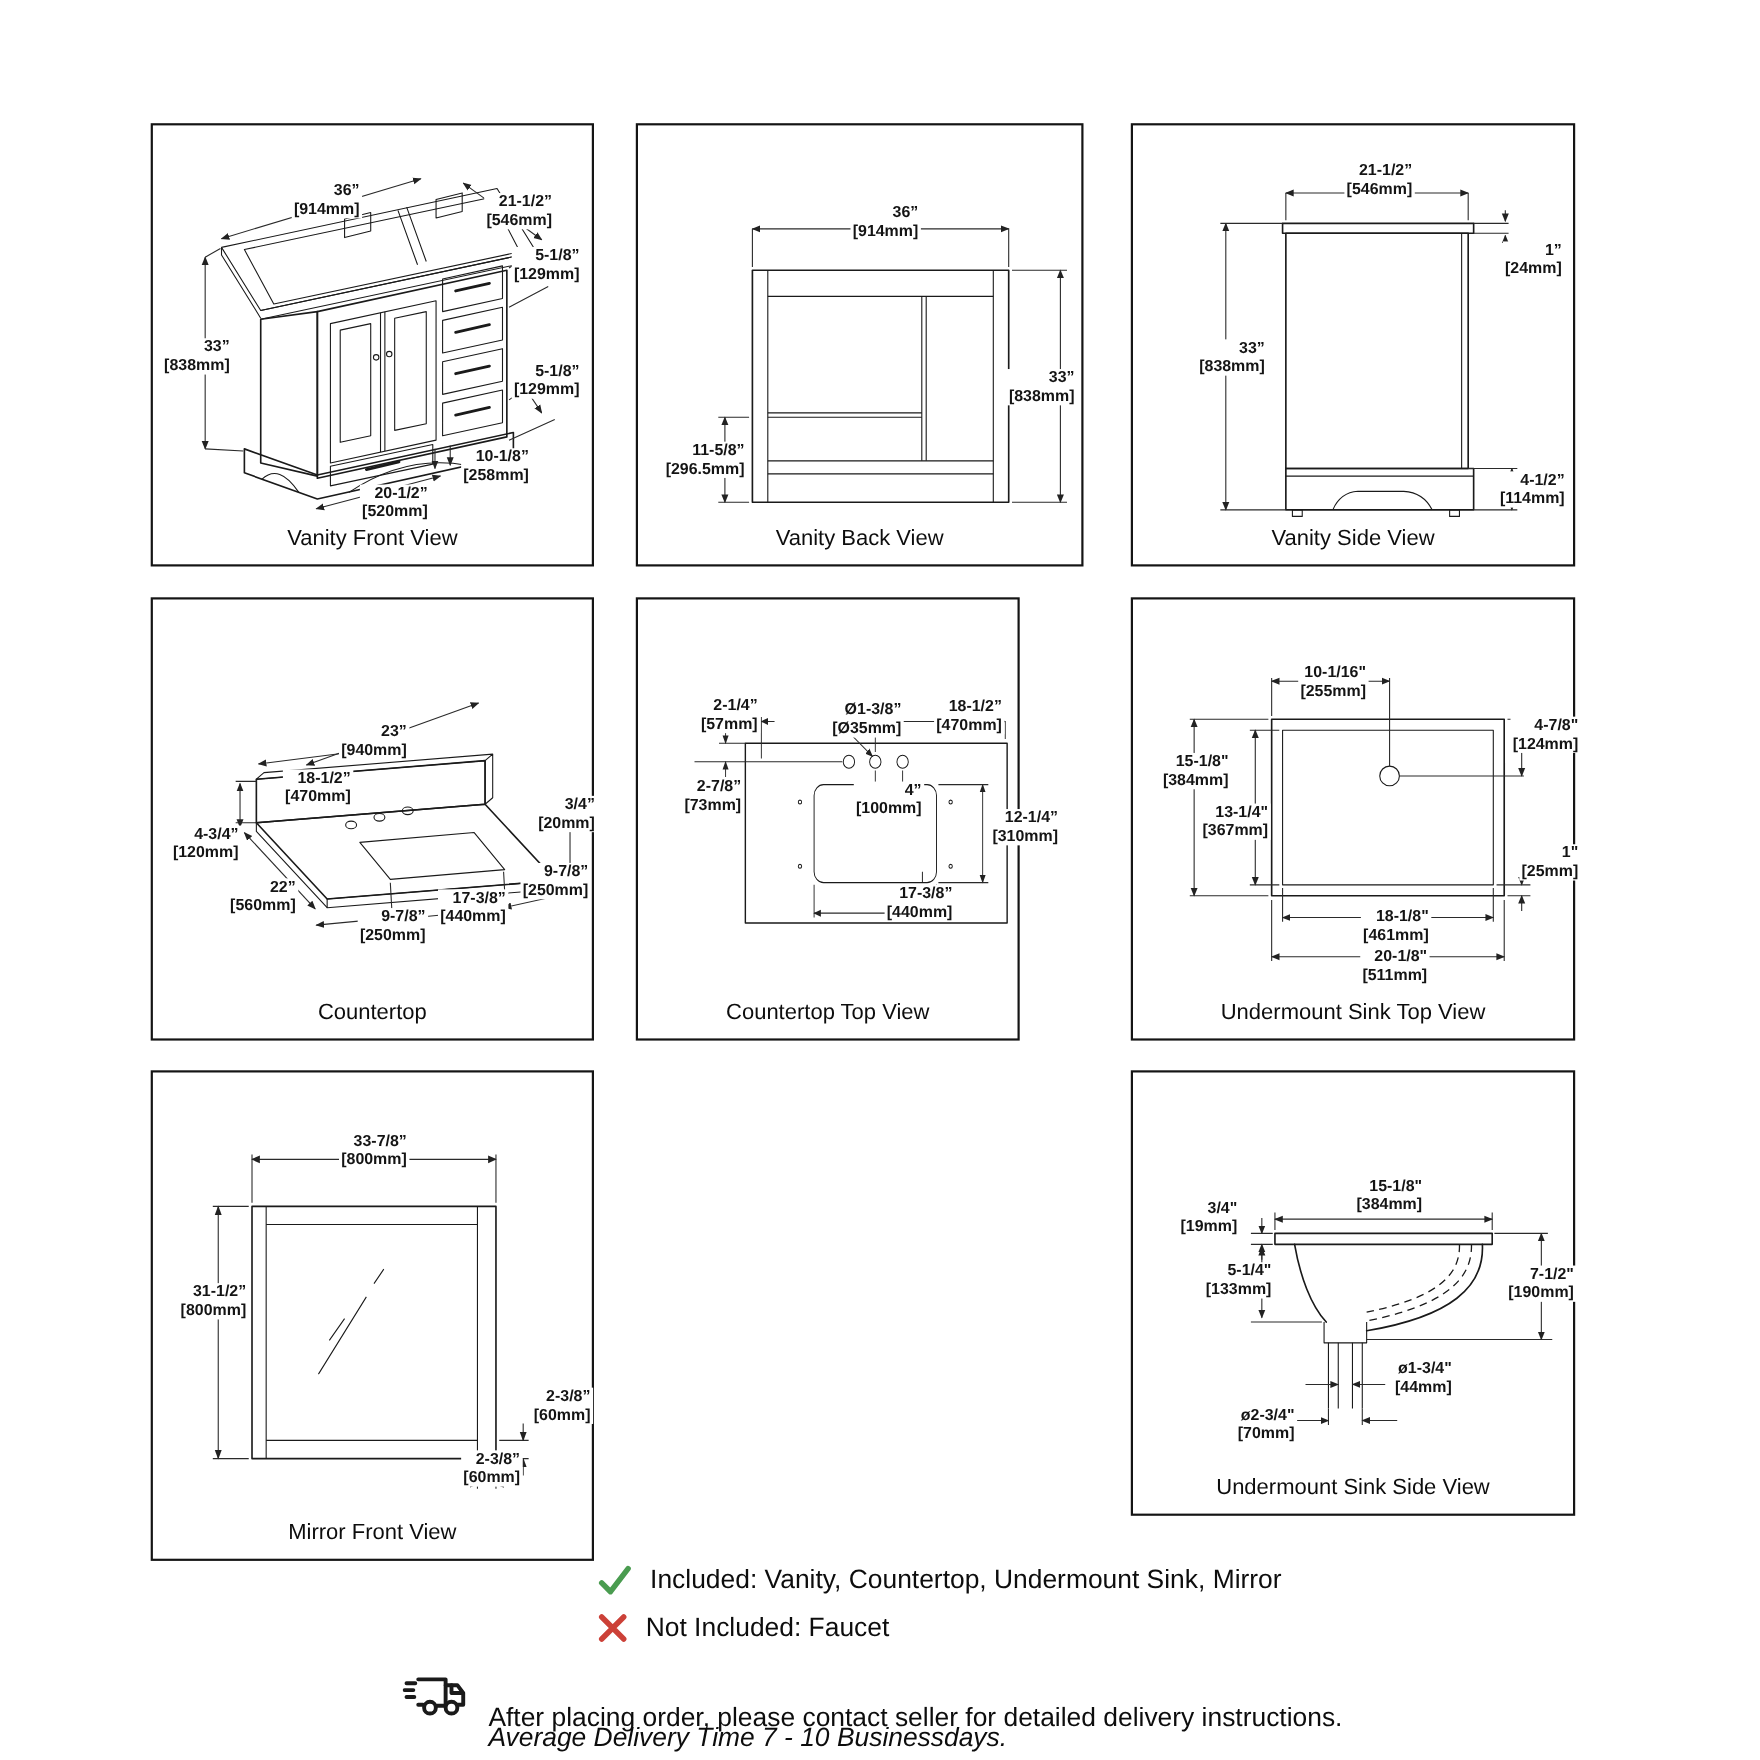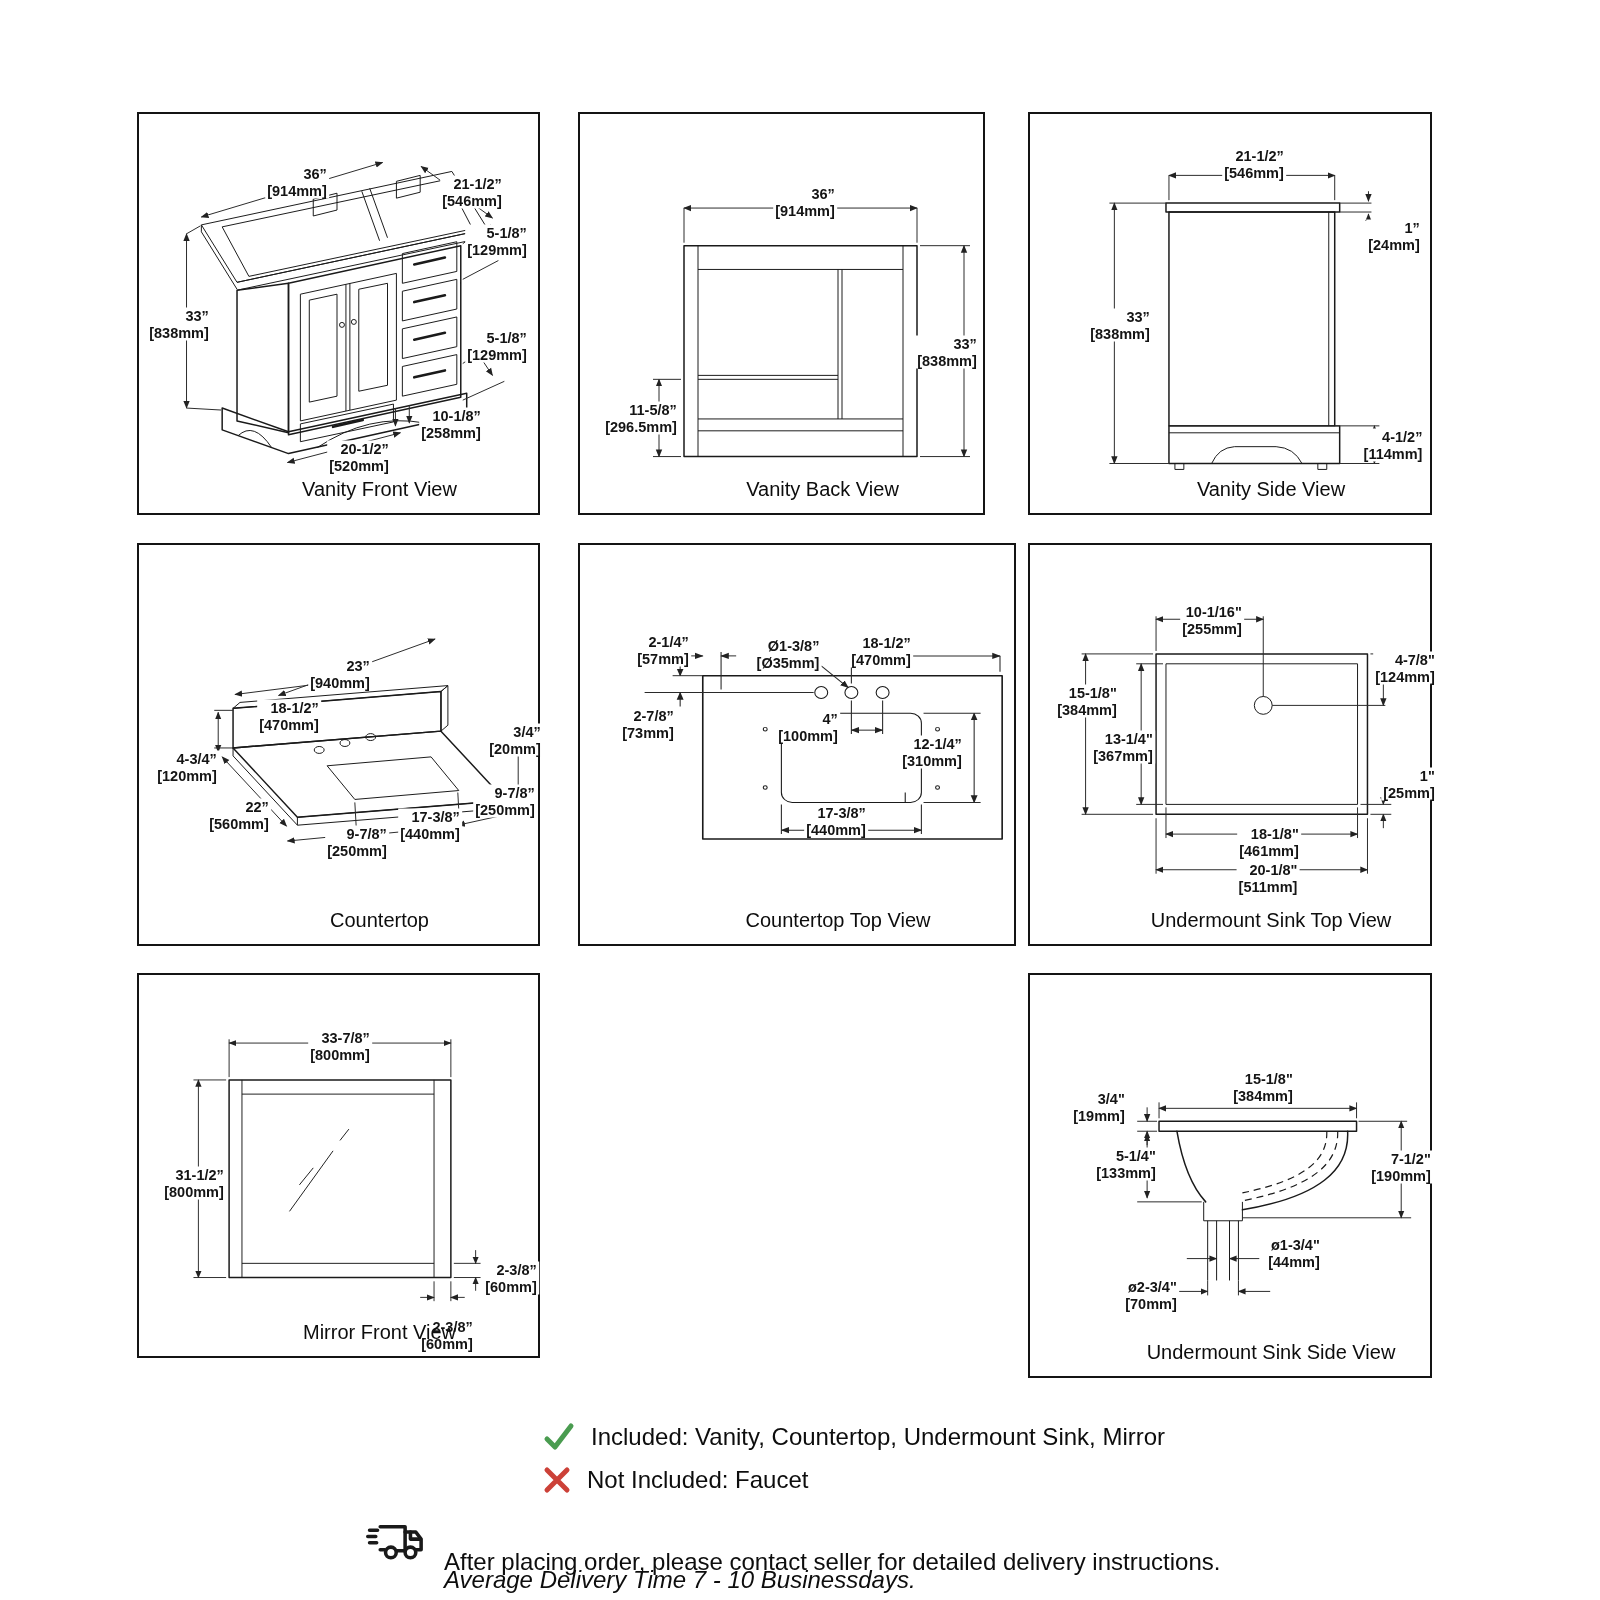--- a/index.html
+++ b/index.html
@@ -3,25 +3,25 @@
 <meta charset="utf-8">
 <style>
   html,body{margin:0;padding:0;background:#fff;}
   .page{position:relative;width:1600px;height:1600px;background:#fff;overflow:hidden;
         font-family:"Liberation Sans",sans-serif;color:#111;}
   .header{position:absolute;top:30px;left:0;width:100%;text-align:center;
           font-size:24px;line-height:32px;color:#0d0d0d;}
   .panel{position:absolute;width:403px;height:403px;border:2px solid #141414;background:#fff;box-sizing:border-box;}
   .panel svg.art{position:absolute;left:0;top:0;width:100%;height:100%;}
   .p1{left:137px;top:112px;} .p2{left:578px;top:112px;width:407px;} .p3{left:1028px;top:112px;width:404px;}
-  .p4{left:137px;top:543px;} .p5{left:578px;top:543px;width:438px;} .p6{left:1028px;top:543px;width:404px;}
-  .p7{left:137px;top:973px;height:385px;} .p8{left:578px;top:973px;width:407px;height:405px;} .p9{left:1028px;top:973px;width:404px;height:405px;}
+  .p4{left:137px;top:543px;} .p5{left:578px;top:543px;width:349px;} .p6{left:1028px;top:543px;width:404px;}
+  .p7{left:137px;top:973px;height:446px;} .p8{left:578px;top:973px;width:407px;height:405px;} .p9{left:1028px;top:973px;width:404px;height:405px;}
   .dim{position:absolute;transform:translate(-50%,-50%);white-space:pre-line;text-align:right;
        font-size:14.5px;line-height:16.5px;font-weight:600;color:#141414;background:#fff;padding:0 2px;}
-  .caption{position:absolute;left:0;bottom:12px;width:100%;text-align:center;font-size:20px;color:#0d0d0d;padding-left:41px;}
+  .caption{position:absolute;left:0;bottom:12px;width:100%;text-align:center;font-size:20px;color:#0d0d0d;}
   .o{fill:none;stroke:#1a1a1a;stroke-width:1.5;stroke-linejoin:round;stroke-linecap:round;}
   .t{fill:none;stroke:#1a1a1a;stroke-width:1;stroke-linejoin:round;}
   .d{fill:none;stroke:#2a2a2a;stroke-width:1;}
   .h{fill:none;stroke:#1a1a1a;stroke-width:2.6;stroke-linecap:round;}
   .dsh{fill:none;stroke:#1a1a1a;stroke-width:1.2;stroke-dasharray:7 5;}
   .note-row{position:absolute;display:flex;align-items:center;gap:16px;font-size:24px;color:#0d0d0d;}
   .nr1{left:543px;top:1422px;} .nr2{left:543px;top:1466px;}
   .delivery-line{position:absolute;left:444px;font-size:24px;color:#0d0d0d;}
   .dl1{top:1566px;font-style:italic;} .dl2{top:1548px;}
   .truck{position:absolute;left:366px;top:1514px;}

